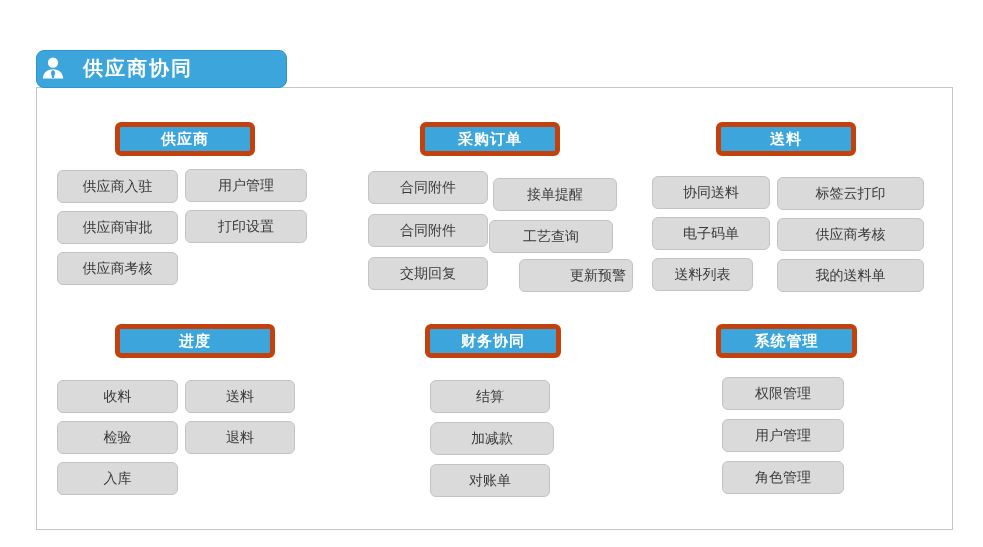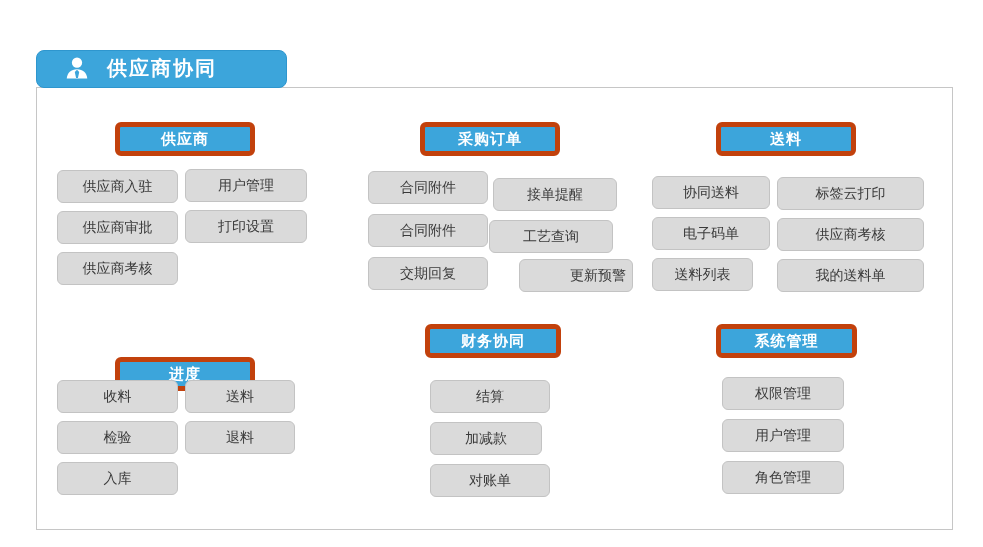--- a/index.html
+++ b/index.html
@@ -31,21 +31,21 @@
     top: 50px;
     width: 251px;
     height: 38px;
     background: #3ca5db;
     border: 1px solid #2e96ce;
     border-radius: 8px;
     z-index: 3;
     display: flex;
     align-items: center;
     gap: 16px;
-    padding-left: 26px;
+    padding-left: 2px;
     box-sizing: border-box;
   }
   .tab-icon {
     width: 28px;
     height: 28px;
     display: inline-flex;
     align-items: center;
     justify-content: center;
   }
   .tab-title {
@@ -125,30 +125,30 @@
   <button class="btn" style="left:519px; top:259px; width:114px;padding-left:44px;">更新预警</button>
 
   <div class="sec-header" style="left:716px; top:122px; width:140px;">送料</div>
   <button class="btn" style="left:777px; top:177px; width:147px;">标签云打印</button>
   <button class="btn" style="left:652px; top:176px; width:118px;">协同送料</button>
   <button class="btn" style="left:652px; top:217px; width:118px;">电子码单</button>
   <button class="btn" style="left:777px; top:218px; width:147px;">供应商考核</button>
   <button class="btn" style="left:652px; top:258px; width:101px;">送料列表</button>
   <button class="btn" style="left:777px; top:259px; width:147px;">我的送料单</button>
 
-  <div class="sec-header" style="left:115px; top:324px; width:140px;margin-top:33px;">进度</div>
+  <div class="sec-header" style="left:115px; top:324px; width:160px;">进度</div>
   <button class="btn" style="left:57px;  top:380px; width:121px;">收料</button>
   <button class="btn" style="left:185px; top:380px; width:110px;">送料</button>
   <button class="btn" style="left:57px;  top:421px; width:121px;">检验</button>
   <button class="btn" style="left:185px; top:421px; width:110px;">退料</button>
   <button class="btn" style="left:57px;  top:462px; width:121px;">入库</button>
 
   <div class="sec-header" style="left:425px; top:324px; width:136px;">财务协同</div>
   <button class="btn" style="left:430px; top:380px; width:120px;">结算</button>
-  <button class="btn" style="left:430px; top:422px; width:112px;">加减款</button>
+  <button class="btn" style="left:430px; top:422px; width:124px;border-radius:8px;">加减款</button>
   <button class="btn" style="left:430px; top:464px; width:120px;">对账单</button>
 
   <div class="sec-header" style="left:716px; top:324px; width:141px;">系统管理</div>
   <button class="btn" style="left:722px; top:377px; width:122px;">权限管理</button>
   <button class="btn" style="left:722px; top:419px; width:122px;">用户管理</button>
   <button class="btn" style="left:722px; top:461px; width:122px;">角色管理</button>
 
 </div>
 
 </body></html>

